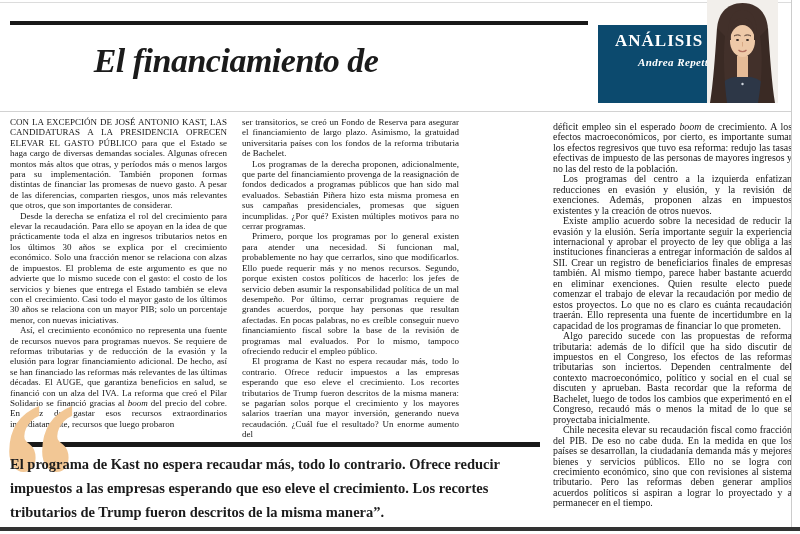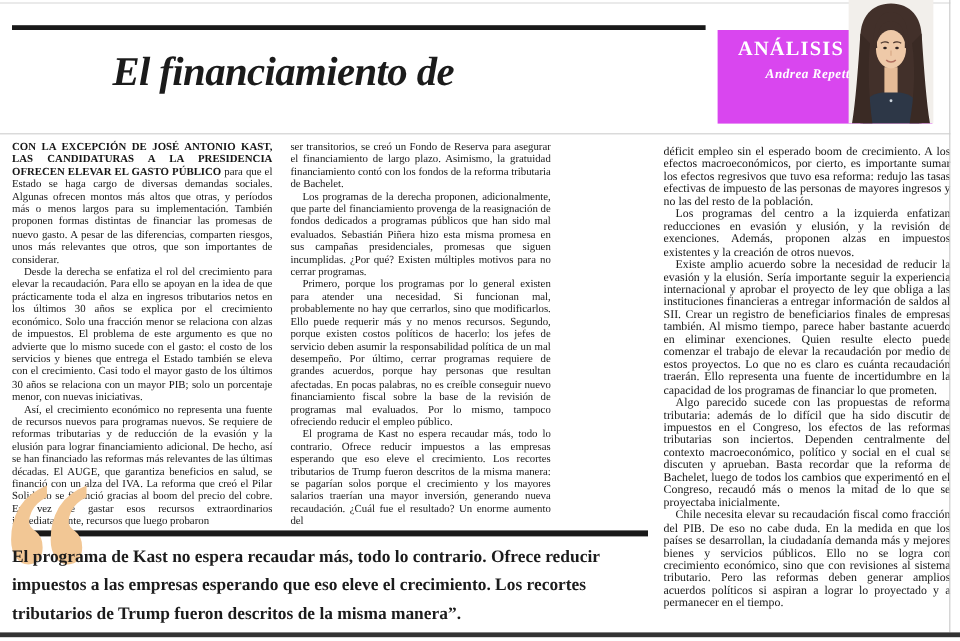--- a/index.html
+++ b/index.html
@@ -21,22 +21,22 @@
   .analysis-box{position:absolute;left:598px;top:25px;width:179px;height:78px;background:#e2702a;}
   .kicker{position:absolute;left:17px;top:6px;font-size:17px;font-weight:bold;color:#fff;letter-spacing:1px;}
   .author{position:absolute;left:18px;top:31px;font-size:11px;font-weight:bold;font-style:italic;color:#fff;letter-spacing:0.4px;margin-left:22px;}
   .photo{position:absolute;left:707px;top:0;width:71px;height:103px;}
 
   .col{
     position:absolute;top:117px;text-align:justify;color:#161616;overflow:hidden;
   }
   .col p{margin:0;}
   .col p.indent{text-indent:10px;}
-  .col .lead{font-weight:bold;margin-top:13px;}
-  .col .it{}
+  .col .lead{font-weight:normal;margin-top:13px;}
+  .col .it{font-style:italic;}
   .col1{left:10px;width:217px;height:322px;font-size:9px;line-height:10.4px;}
   .col2{left:242px;width:217px;height:322px;font-size:9px;line-height:10.4px;}
   .col3{left:553px;top:122px;width:239px;height:402px;font-size:9.9px;line-height:10.45px;}
 
   .quote-rule{position:absolute;left:10px;top:442px;width:530px;height:5px;background:#191919;}
   .quote-mark{
     position:absolute;left:2px;top:442px;z-index:0;
     font-size:150px;line-height:0.33;font-weight:bold;
     color:#f2c795;transform:scaleY(1.45);transform-origin:top left;
     font-family:"Liberation Serif",serif;
@@ -54,21 +54,21 @@
 <div class="hairline-top"></div>
 
 <div class="head-rule"></div>
 
 <h1 class="headline" style="margin:16px;text-align:center;">
   <span>El financiamiento de</span><br>
 </h1>
 
 <div class="hairline-under"></div>
 
-<div class="analysis-box" style="background: #d946ef;">
+<div class="analysis-box" style="background: #0c4a6e;">
   <div class="kicker">ANÁLISIS</div>
   <div class="author">Andrea Repetto</div>
 </div>
 
 <div class="photo">
   <svg width="71" height="103" viewBox="0 0 71 103" xmlns="http://www.w3.org/2000/svg">
     <rect x="0" y="0" width="71" height="103" fill="#f2efeb"></rect>
     <path d="M35.5 3 C19 3 10 15 10 31 L10 103 L61 103 L61 31 C61 15 52 3 35.5 3 Z" fill="#42302a"></path>
     <rect x="30" y="56" width="11" height="26" fill="#e5bb97"></rect>
     <ellipse cx="35.5" cy="41" rx="12.5" ry="16" fill="#eec9a8"></ellipse>
@@ -85,21 +85,21 @@
     <path d="M61 28 C63 58 65 85 68 103 L51 103 C55 80 56 55 53 36 Z" fill="#3a2a24"></path>
   </svg>
 </div>
 
 <div class="col col1">
     <p><span class="lead">CON LA EXCEPCIÓN DE JOSÉ ANTONIO KAST, LAS CANDIDATURAS A LA PRESIDENCIA OFRECEN ELEVAR EL GASTO PÚBLICO</span><span> para que el Estado se haga cargo de diversas demandas sociales. Algunas ofrecen montos más altos que otras, y períodos más o menos largos para su implementación. También proponen formas distintas de financiar las promesas de nuevo gasto. A pesar de las diferencias, comparten riesgos, unos más relevantes que otros, que son importantes de considerar.</span></p>
     <p class="indent"><span>Desde la derecha se enfatiza el rol del crecimiento para elevar la recaudación. Para ello se apoyan en la idea de que prácticamente toda el alza en ingresos tributarios netos en los últimos 30 años se explica por el crecimiento económico. Solo una fracción menor se relaciona con alzas de impuestos. El problema de este argumento es que no advierte que lo mismo sucede con el gasto: el costo de los servicios y bienes que entrega el Estado también se eleva con el crecimiento. Casi todo el mayor gasto de los últimos 30 años se relaciona con un mayor PIB; solo un porcentaje menor, con nuevas iniciativas.</span></p>
     <p class="indent"><span>Así, el crecimiento económico no representa una fuente de recursos nuevos para programas nuevos. Se requiere de reformas tributarias y de reducción de la evasión y la elusión para lograr financiamiento adicional. De hecho, así se han financiado las reformas más relevantes de las últimas décadas. El AUGE, que garantiza beneficios en salud, se financió con un alza del IVA. La reforma que creó el Pilar Solidario se financió gracias al </span><span class="it">boom</span><span> del precio del cobre. En vez de gastar esos recursos extraordinarios inmediatamente, recursos que luego probaron</span></p>
   </div>
 <div class="col col2">
-    <p><span>ser transitorios, se creó un Fondo de Reserva para asegurar el financiamiento de largo plazo. Asimismo, la gratuidad financiamiento contó con los fondos de la reforma tributaria de Bachelet.</span></p>
+    <p><span>ser transitorios, se creó un Fondo de Reserva para asegurar el financiamiento de largo plazo. Asimismo, la gratuidad universitaria países con los fondos de la reforma tributaria de Bachelet.</span></p>
     <p class="indent"><span>Los programas de la derecha proponen, adicionalmente, que parte del financiamiento provenga de la reasignación de fondos dedicados a programas públicos que han sido mal evaluados. Sebastián Piñera hizo esta misma promesa en sus campañas presidenciales, promesas que siguen incumplidas. ¿Por qué? Existen múltiples motivos para no cerrar programas.</span></p>
     <p class="indent"><span>Primero, porque los programas por lo general existen para atender una necesidad. Si funcionan mal, probablemente no hay que cerrarlos, sino que modificarlos. Ello puede requerir más y no menos recursos. Segundo, porque existen costos políticos de hacerlo: los jefes de servicio deben asumir la responsabilidad política de un mal desempeño. Por último, cerrar programas requiere de grandes acuerdos, porque hay personas que resultan afectadas. En pocas palabras, no es creíble conseguir nuevo financiamiento fiscal sobre la base de la revisión de programas mal evaluados. Por lo mismo, tampoco ofreciendo reducir el empleo público.</span></p>
     <p class="indent"><span>El programa de Kast no espera recaudar más, todo lo contrario. Ofrece reducir impuestos a las empresas esperando que eso eleve el crecimiento. Los recortes tributarios de Trump fueron descritos de la misma manera: se pagarían solos porque el crecimiento y los mayores salarios traerían una mayor inversión, generando nueva recaudación. ¿Cuál fue el resultado? Un enorme aumento del</span></p>
   </div>
 <div class="col col3">
     <p><span>déficit empleo sin el esperado </span><span class="it">boom</span><span> de crecimiento. A los efectos macroeconómicos, por cierto, es importante sumar los efectos regresivos que tuvo esa reforma: redujo las tasas efectivas de impuesto de las personas de mayores ingresos y no las del resto de la población.</span></p>
     <p class="indent"><span>Los programas del centro a la izquierda enfatizan reducciones en evasión y elusión, y la revisión de exenciones. Además, proponen alzas en impuestos existentes y la creación de otros nuevos.</span></p>
     <p class="indent"><span>Existe amplio acuerdo sobre la necesidad de reducir la evasión y la elusión. Sería importante seguir la experiencia internacional y aprobar el proyecto de ley que obliga a las instituciones financieras a entregar información de saldos al SII. Crear un registro de beneficiarios finales de empresas también. Al mismo tiempo, parece haber bastante acuerdo en eliminar exenciones. Quien resulte electo puede comenzar el trabajo de elevar la recaudación por medio de estos proyectos. Lo que no es claro es cuánta recaudación traerán. Ello representa una fuente de incertidumbre en la capacidad de los programas de financiar lo que prometen.</span></p>
     <p class="indent"><span>Algo parecido sucede con las propuestas de reforma tributaria: además de lo difícil que ha sido discutir de impuestos en el Congreso, los efectos de las reformas tributarias son inciertos. Dependen centralmente del contexto macroeconómico, político y social en el cual se discuten y aprueban. Basta recordar que la reforma de Bachelet, luego de todos los cambios que experimentó en el Congreso, recaudó más o menos la mitad de lo que se proyectaba inicialmente.</span></p>
     <p class="indent"><span>Chile necesita elevar su recaudación fiscal como fracción del PIB. De eso no cabe duda. En la medida en que los países se desarrollan, la ciudadanía demanda más y mejores bienes y servicios públicos. Ello no se logra con crecimiento económico, sino que con revisiones al sistema tributario. Pero las reformas deben generar amplios acuerdos políticos si aspiran a lograr lo proyectado y a permanecer en el tiempo.</span></p>

